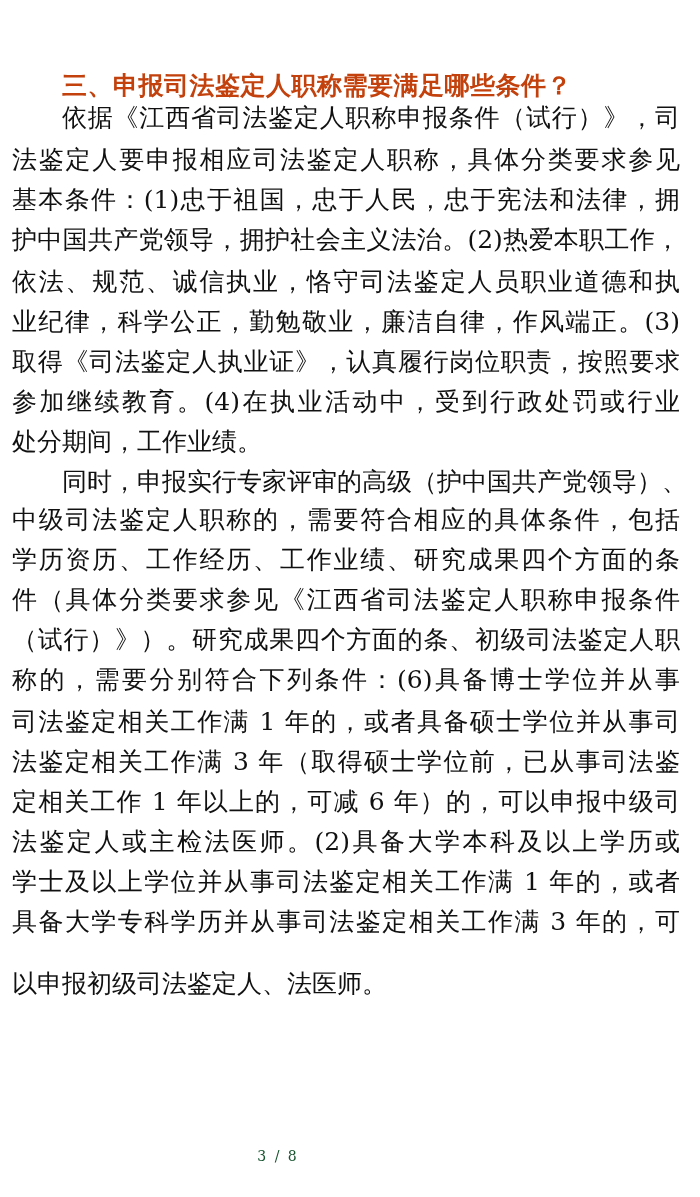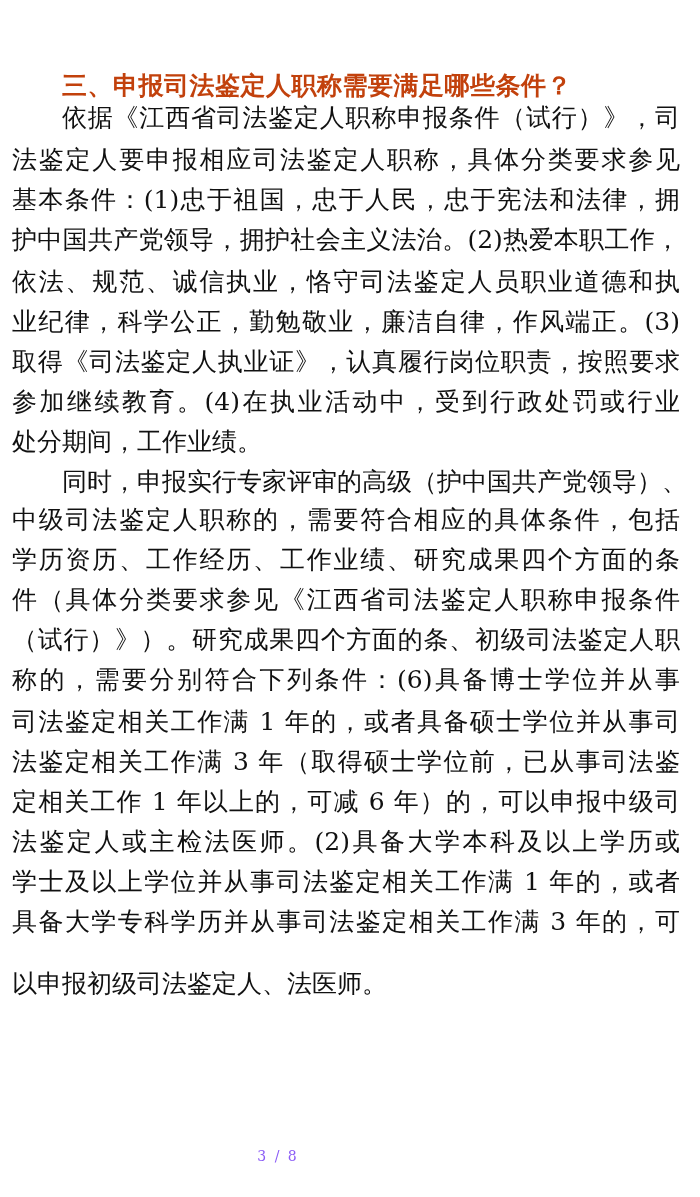--- a/index.html
+++ b/index.html
@@ -54,21 +54,21 @@
     letter-spacing: 0.5px;
   }
   .page-number {
     position: absolute;
     left: 0;
     width: 556px;
     top: 1148px;
     text-align: center;
     font-family: "DejaVu Serif", "Liberation Serif", serif;
     font-size: 14px;
-    color: #8b5cf6;
+    color: #14532d;
     letter-spacing: 2px;
   }
 </style>
 </head>
 <body>
 
 <div class="page">
 
 
   <div class="heading">三、申报司法鉴定人职称需要满足哪些条件？</div>

